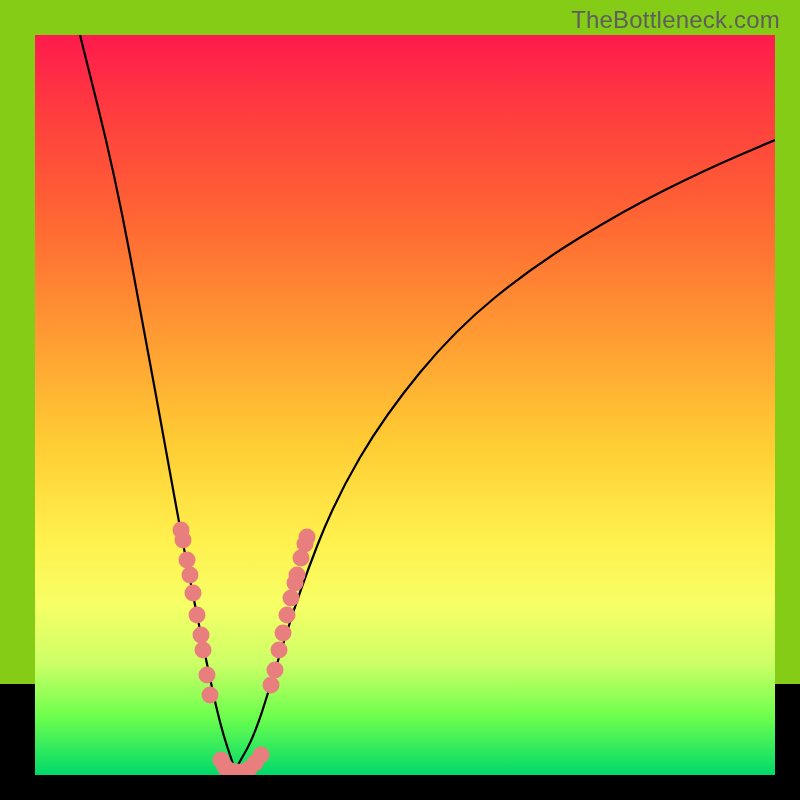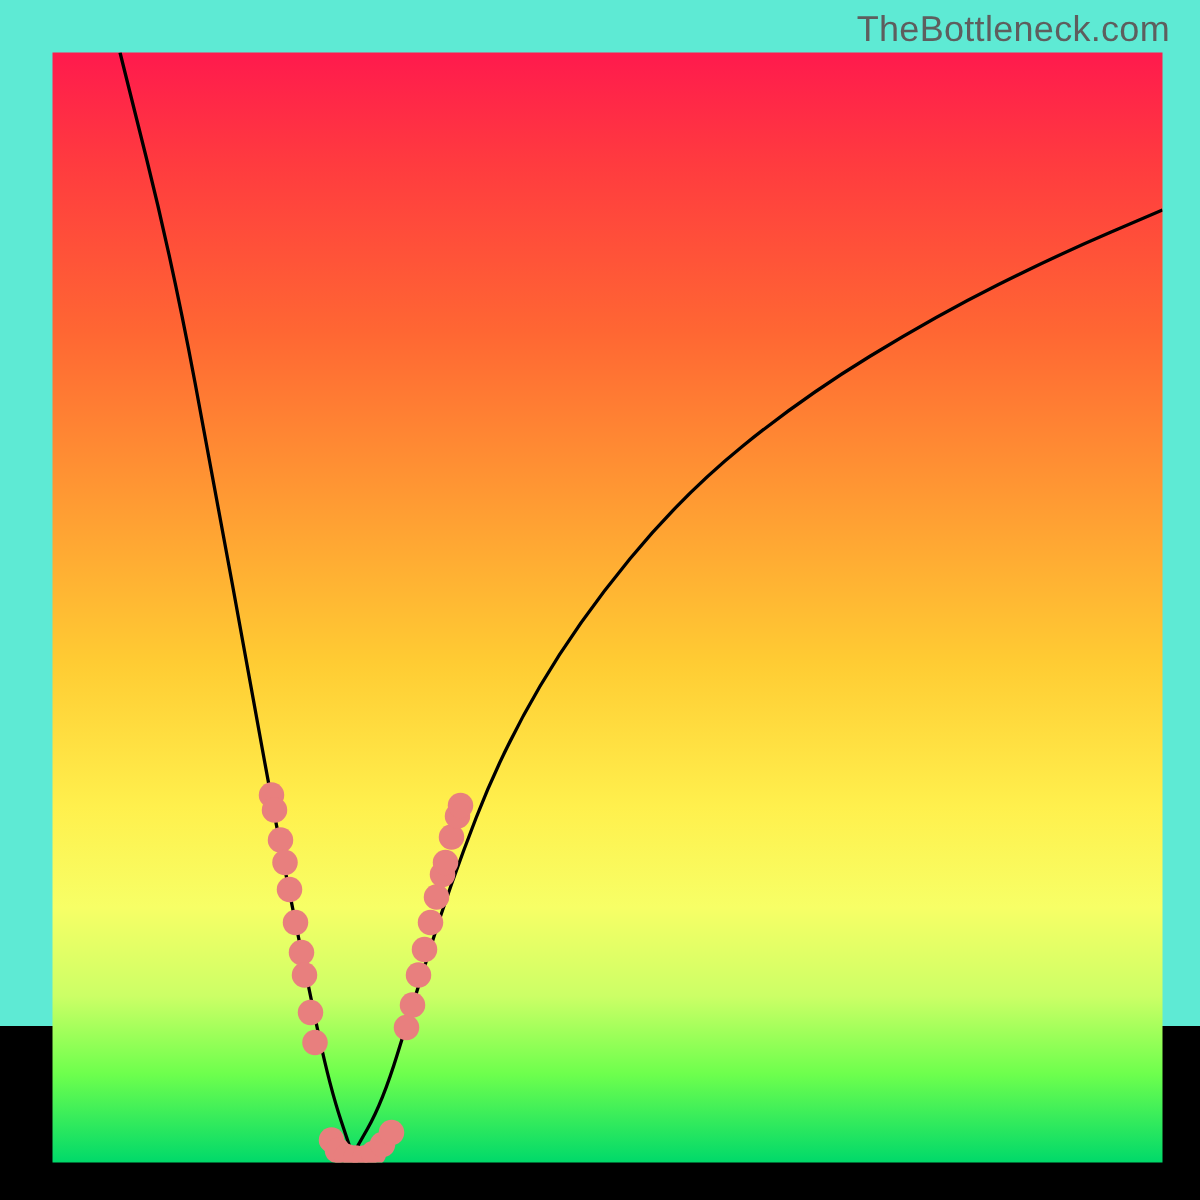--- a/index.html
+++ b/index.html
@@ -10,21 +10,21 @@
     overflow: hidden;
     background: #000;
     font-family: Arial, Helvetica, sans-serif;
   }
   .frame {
     position: absolute;
     left: 0;
     top: 0;
     width: 800px;
     height: 684px;
-    background: #5eead4;
+    background: #84cc16;
   }
   .plot-area {
     position: absolute;
     left: 35px;
     top: 35px;
     width: 740px;
     height: 740px;
     
     background: linear-gradient(
       to bottom,

